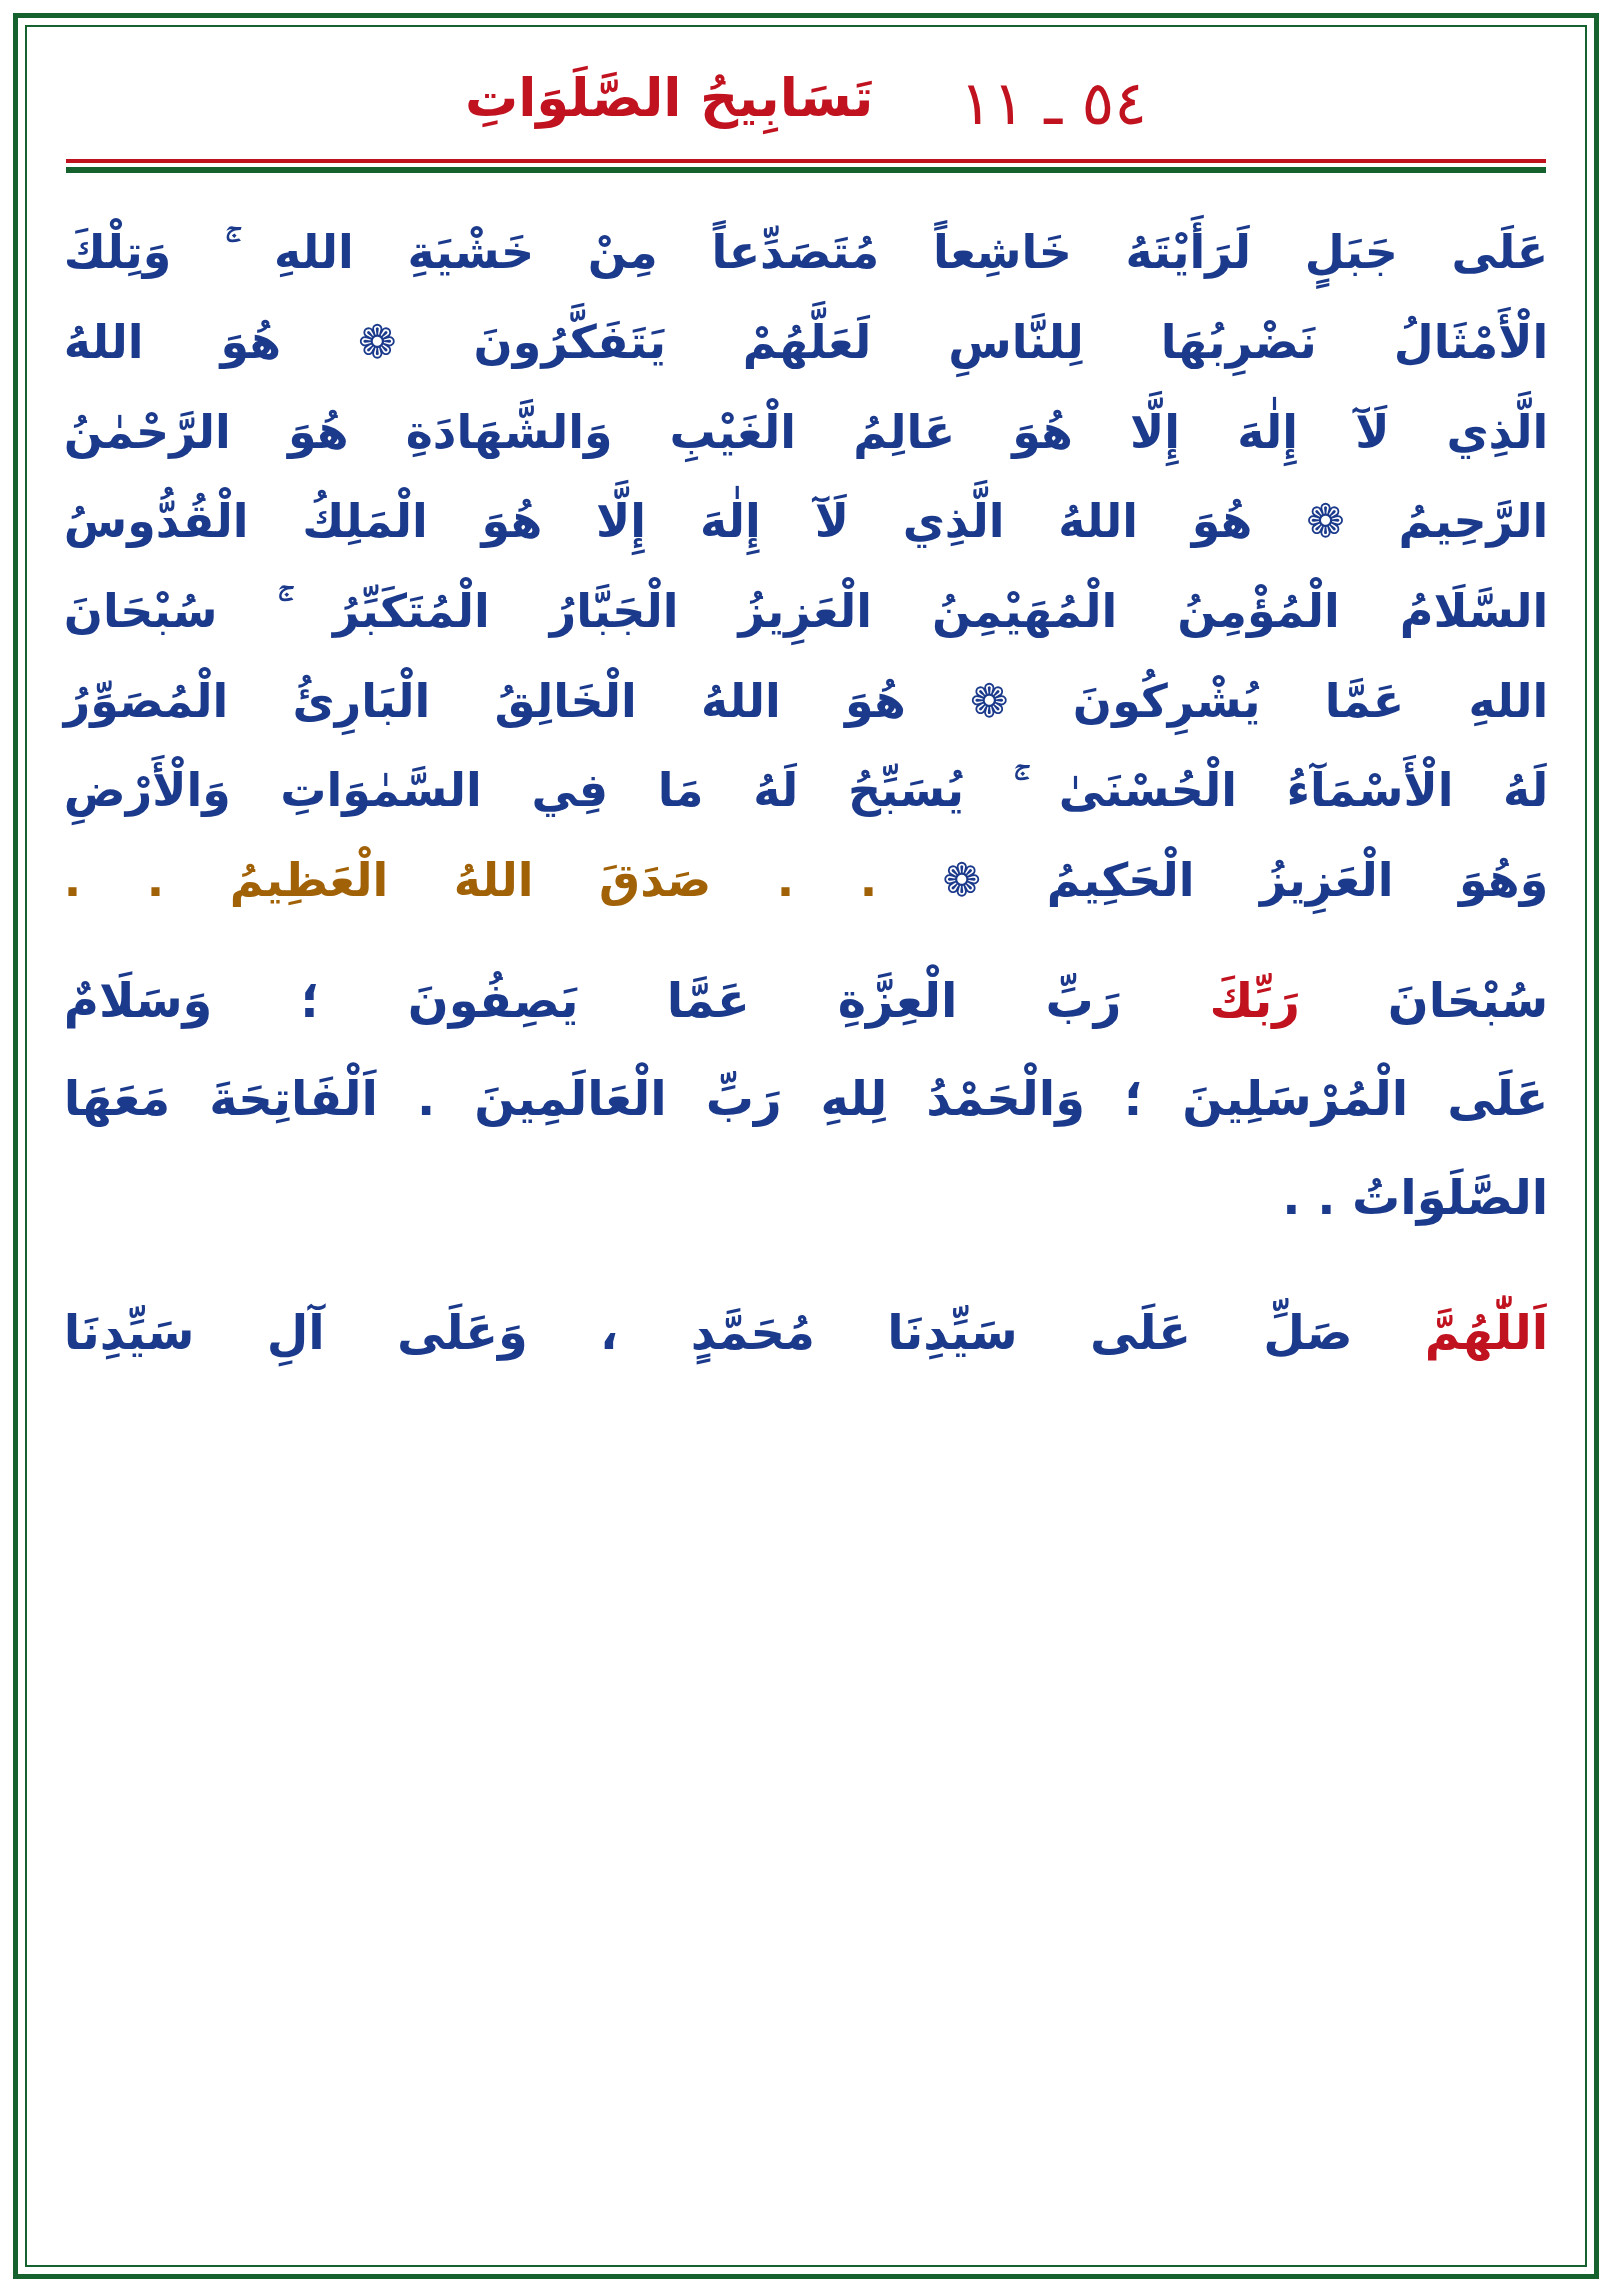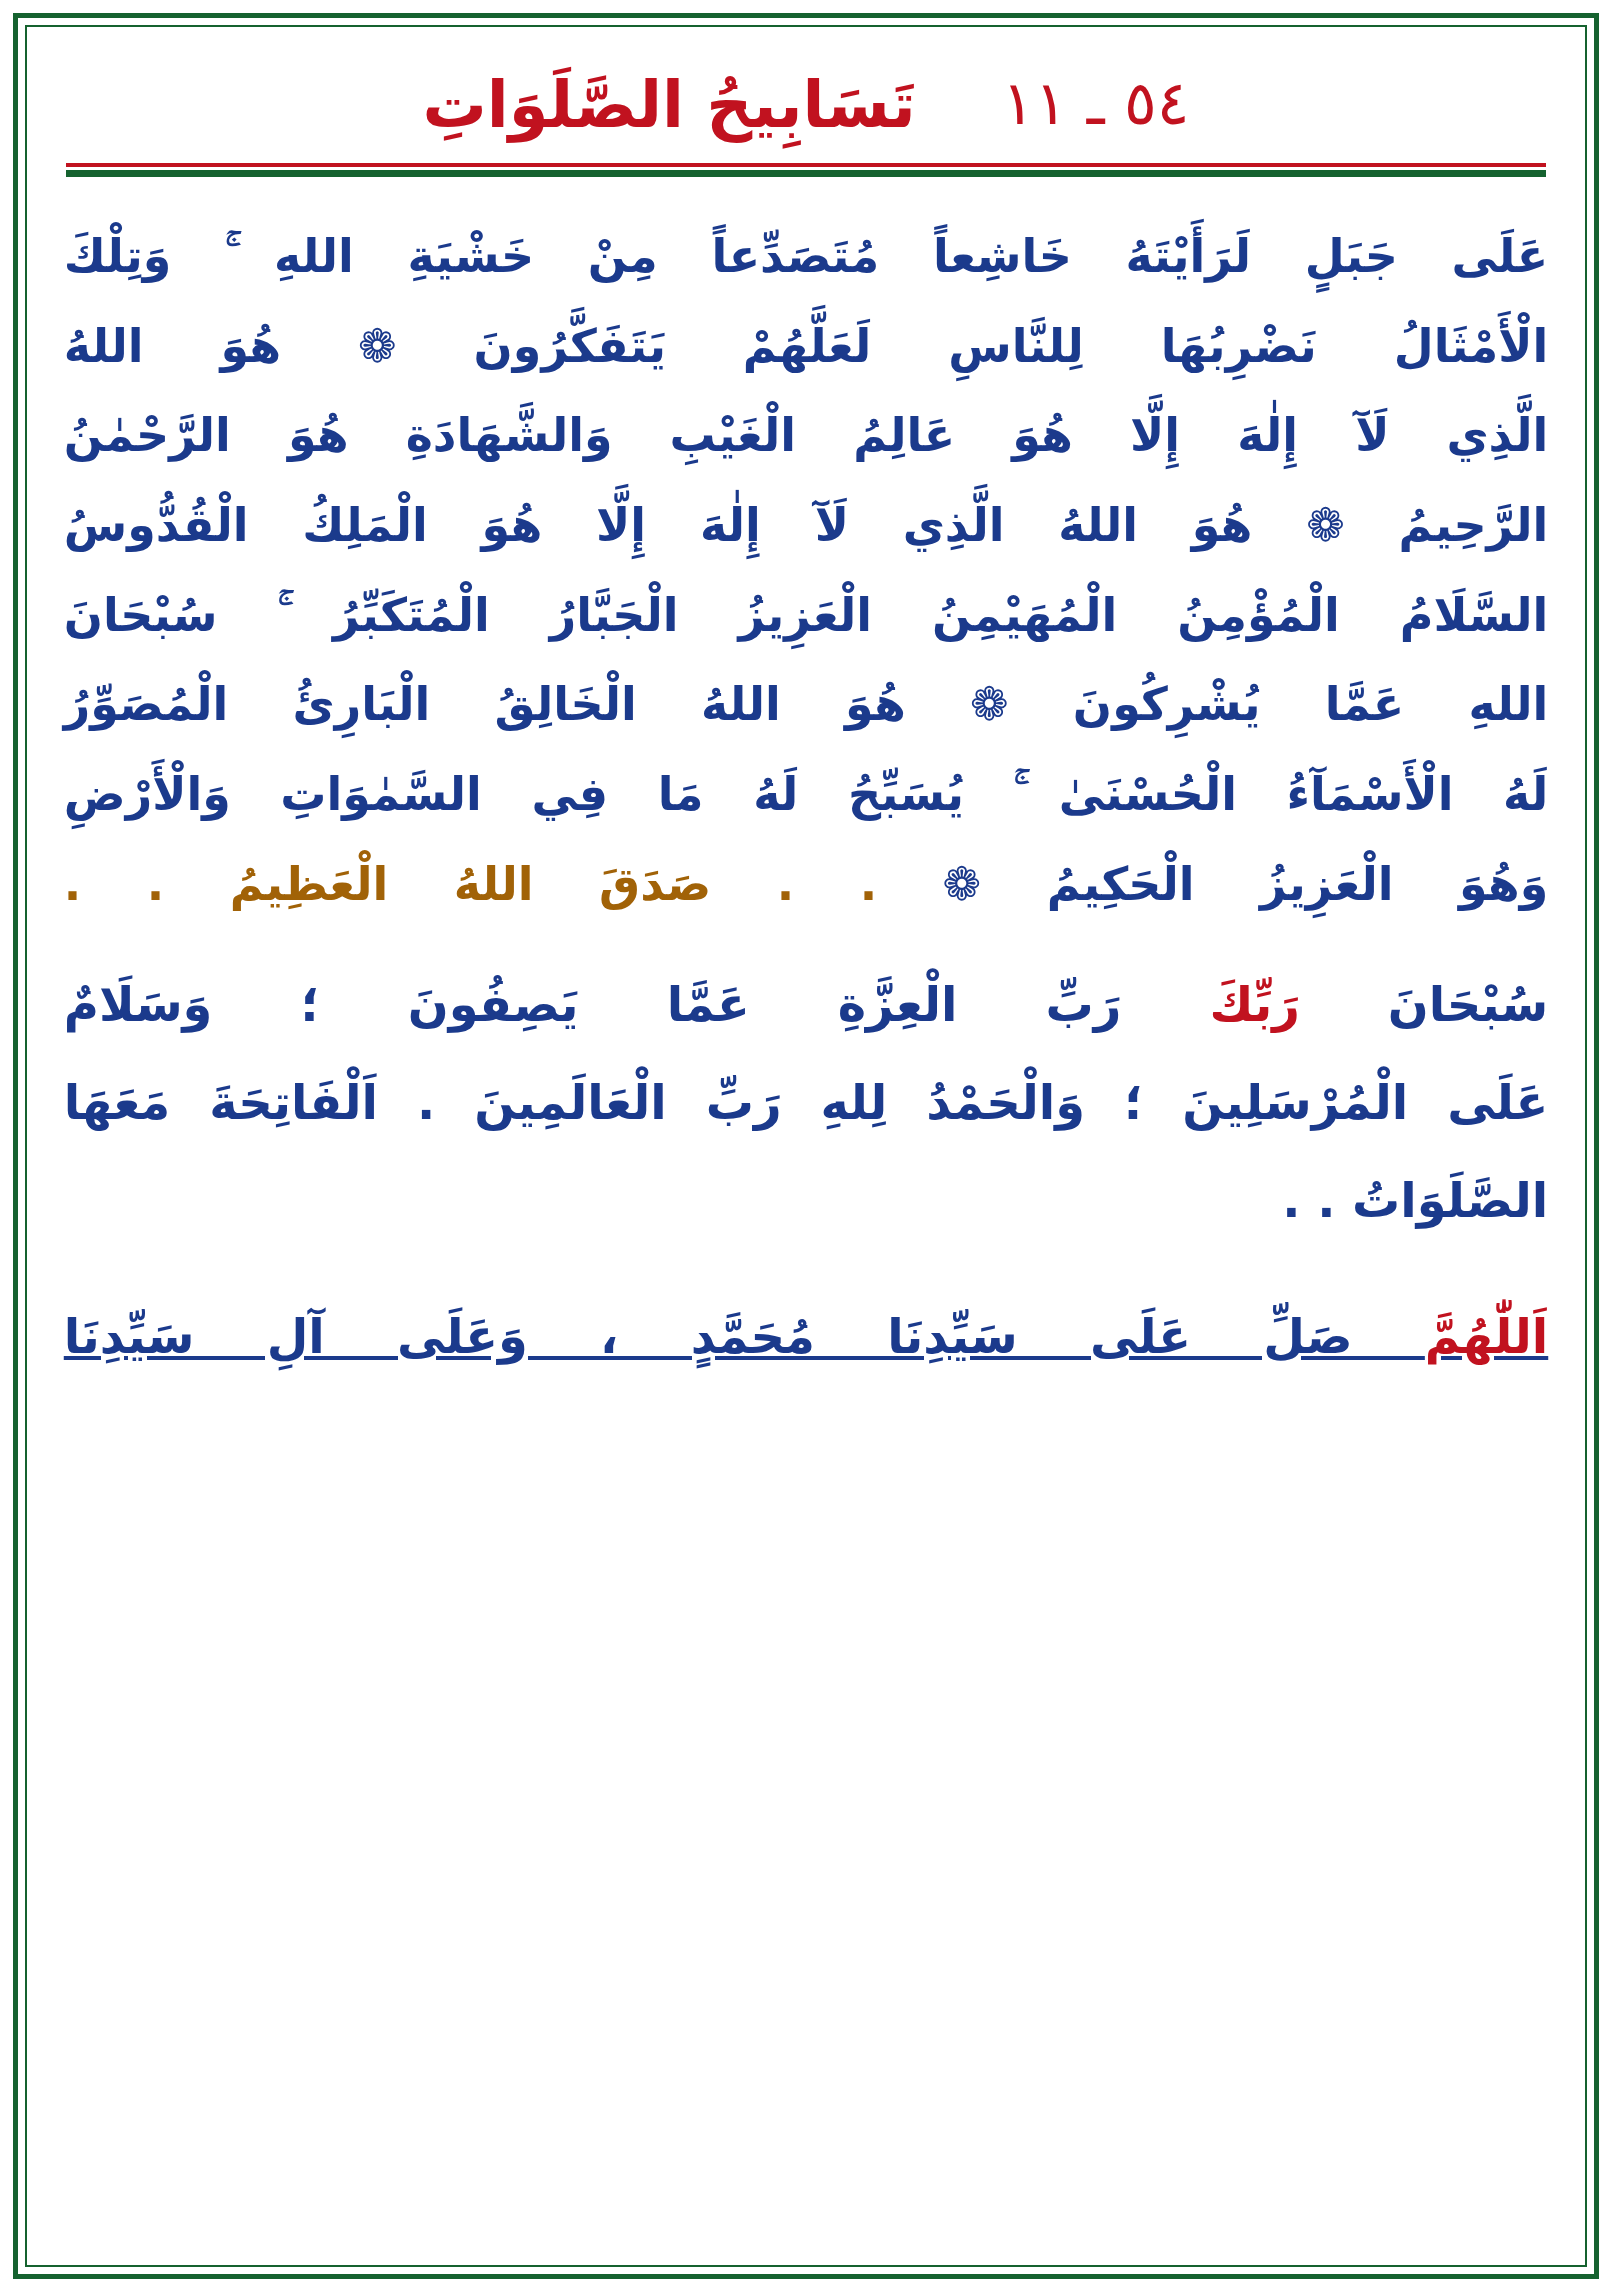--- a/index.html
+++ b/index.html
@@ -43,21 +43,21 @@
     display: flex;
     flex-direction: row;
     align-items: flex-start;
     justify-content: center;
     gap: 86px;
     direction: rtl;
     padding: 13.4px 25px 0 25px;
   }
   .header-title {
     color: #c1121f;
-    font-size: 64px;
+    font-size: 53px;
     font-weight: bold;
     line-height: 1.25;
     white-space: nowrap;
   }
   .header-pageno {
     color: #c1121f;
     font-size: 61px;
     font-weight: normal;
     line-height: 1.25;
     white-space: nowrap;
@@ -115,21 +115,20 @@
   }
   .dua-line {
     display: block;
     white-space: nowrap;
   }
   .hl-red {
     color: #c1121f;
   }
   .last-block {
     padding-top: 37px;
-    text-decoration: underline;
   }
   .right-line {
     text-align: right;
     text-align-last: right;
   }
 </style>
 </head>
 <body>
 
 <div class="page">

